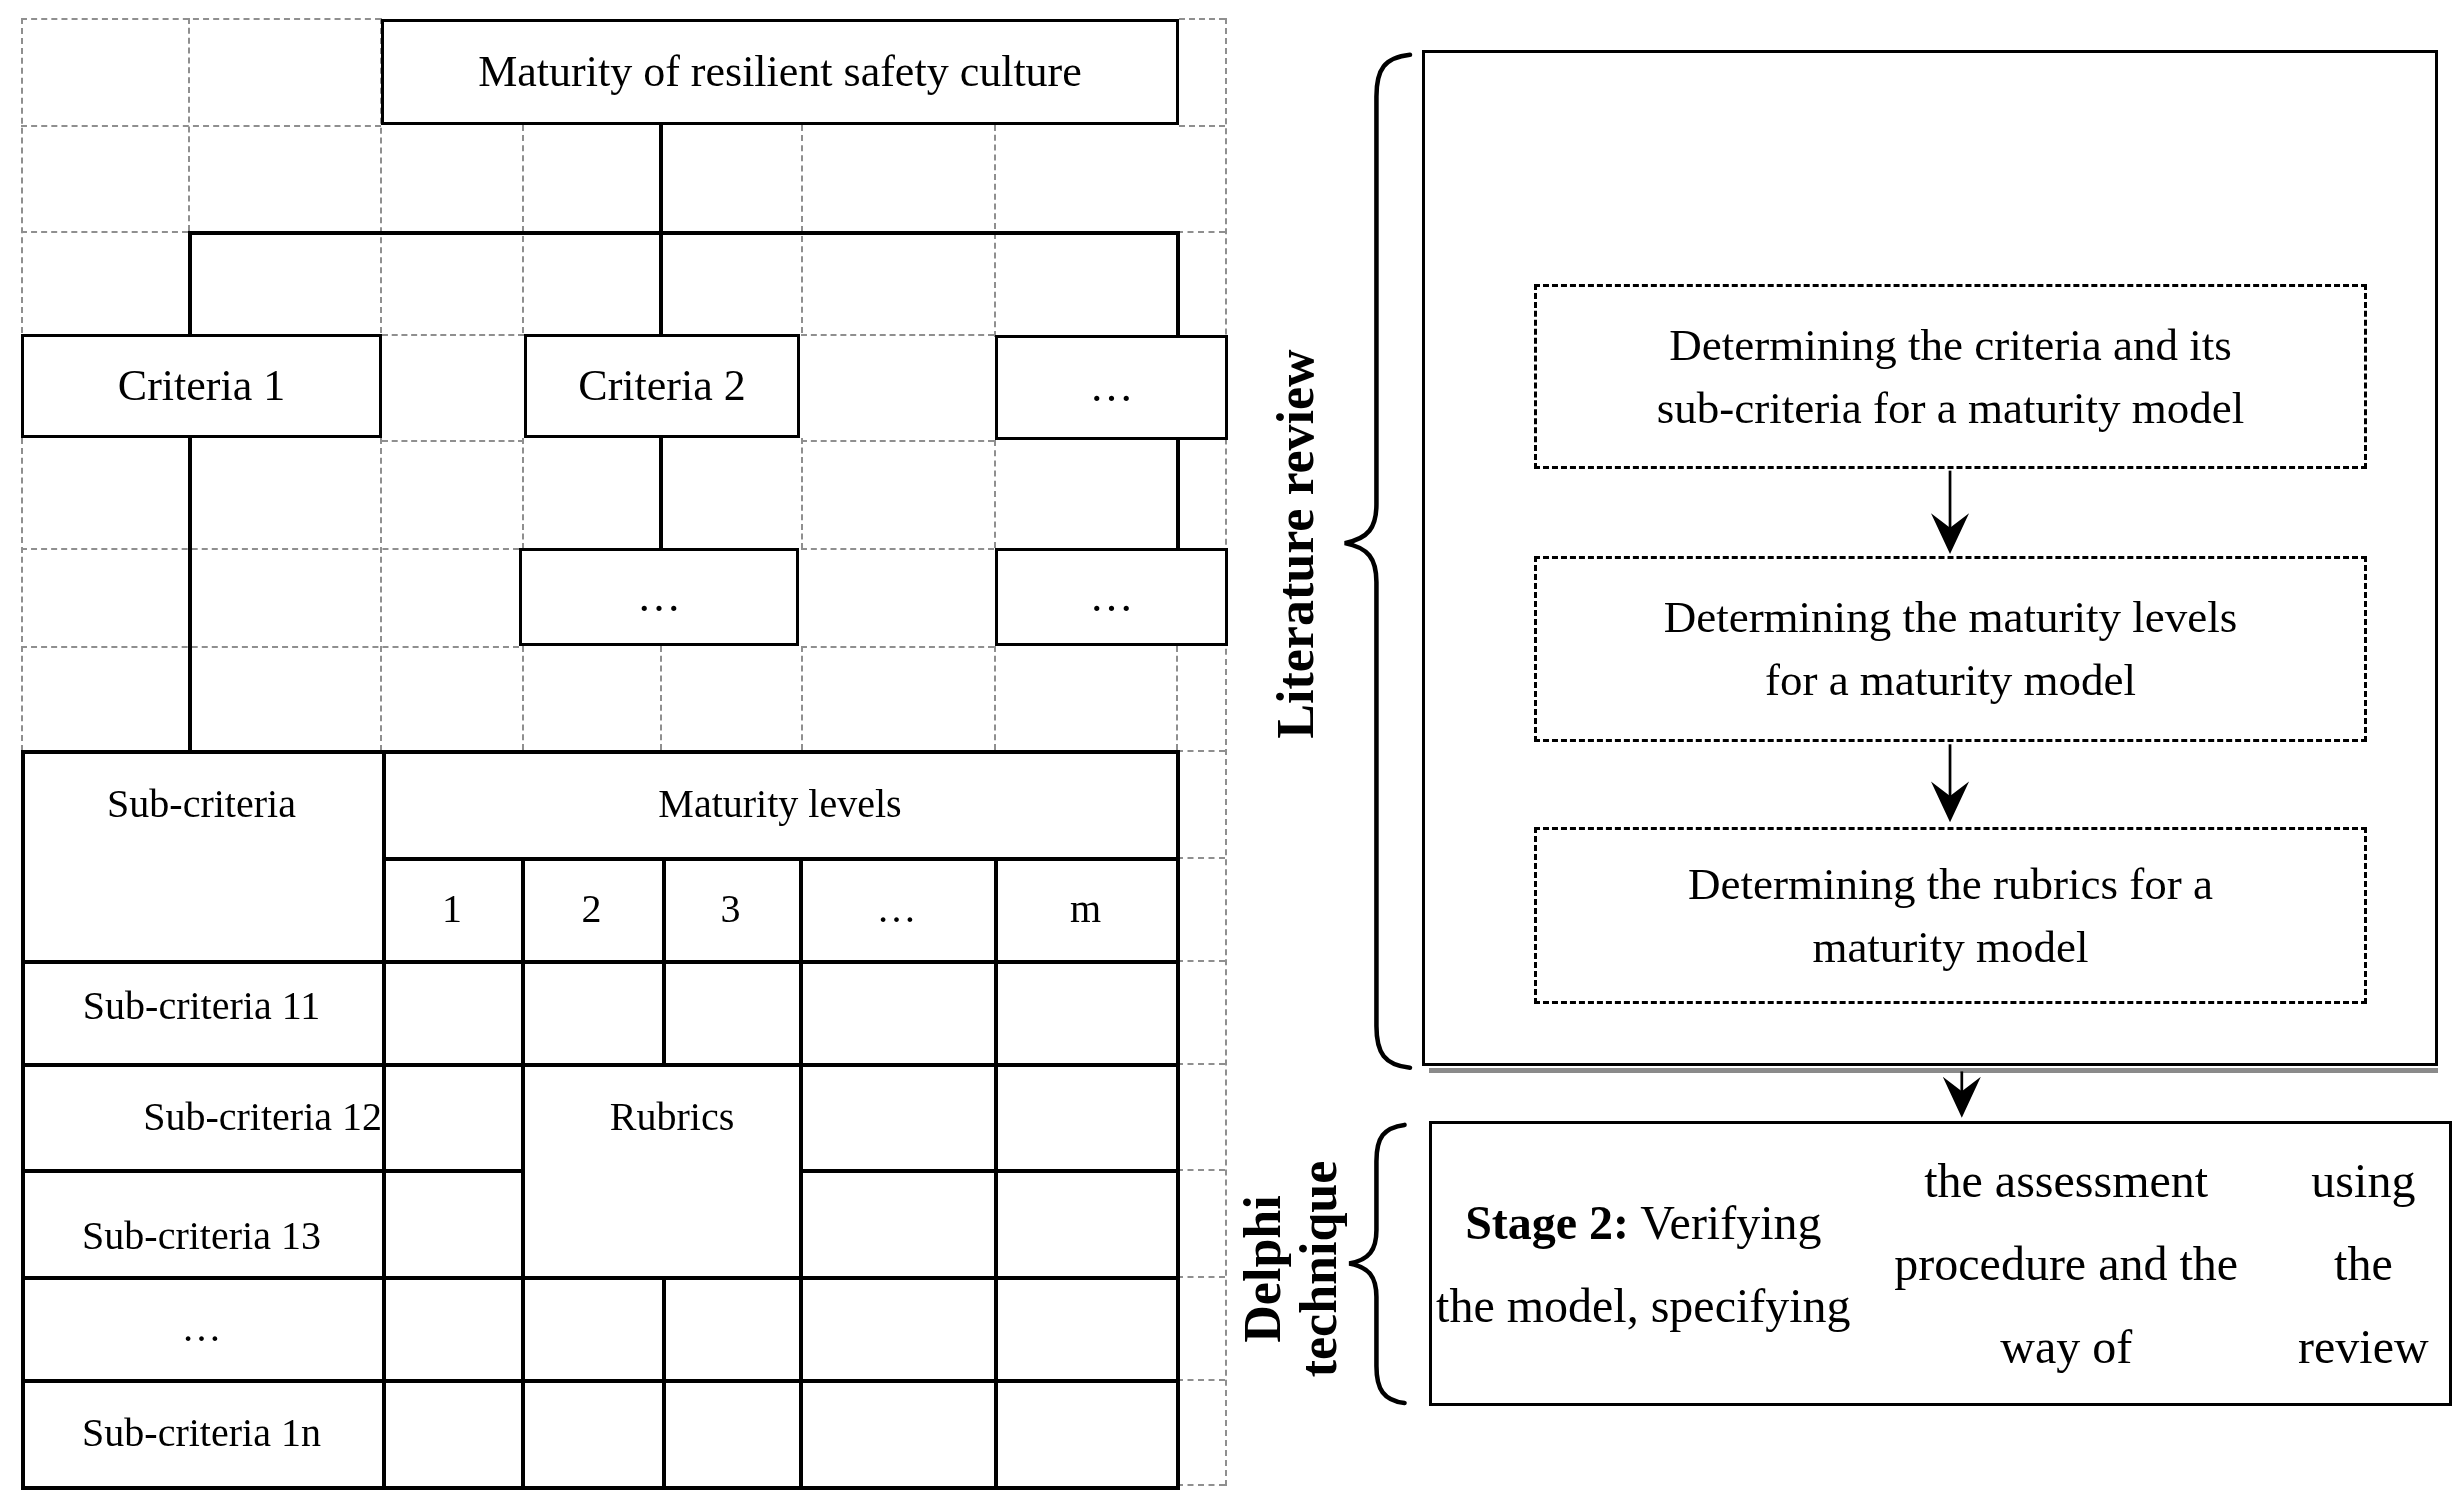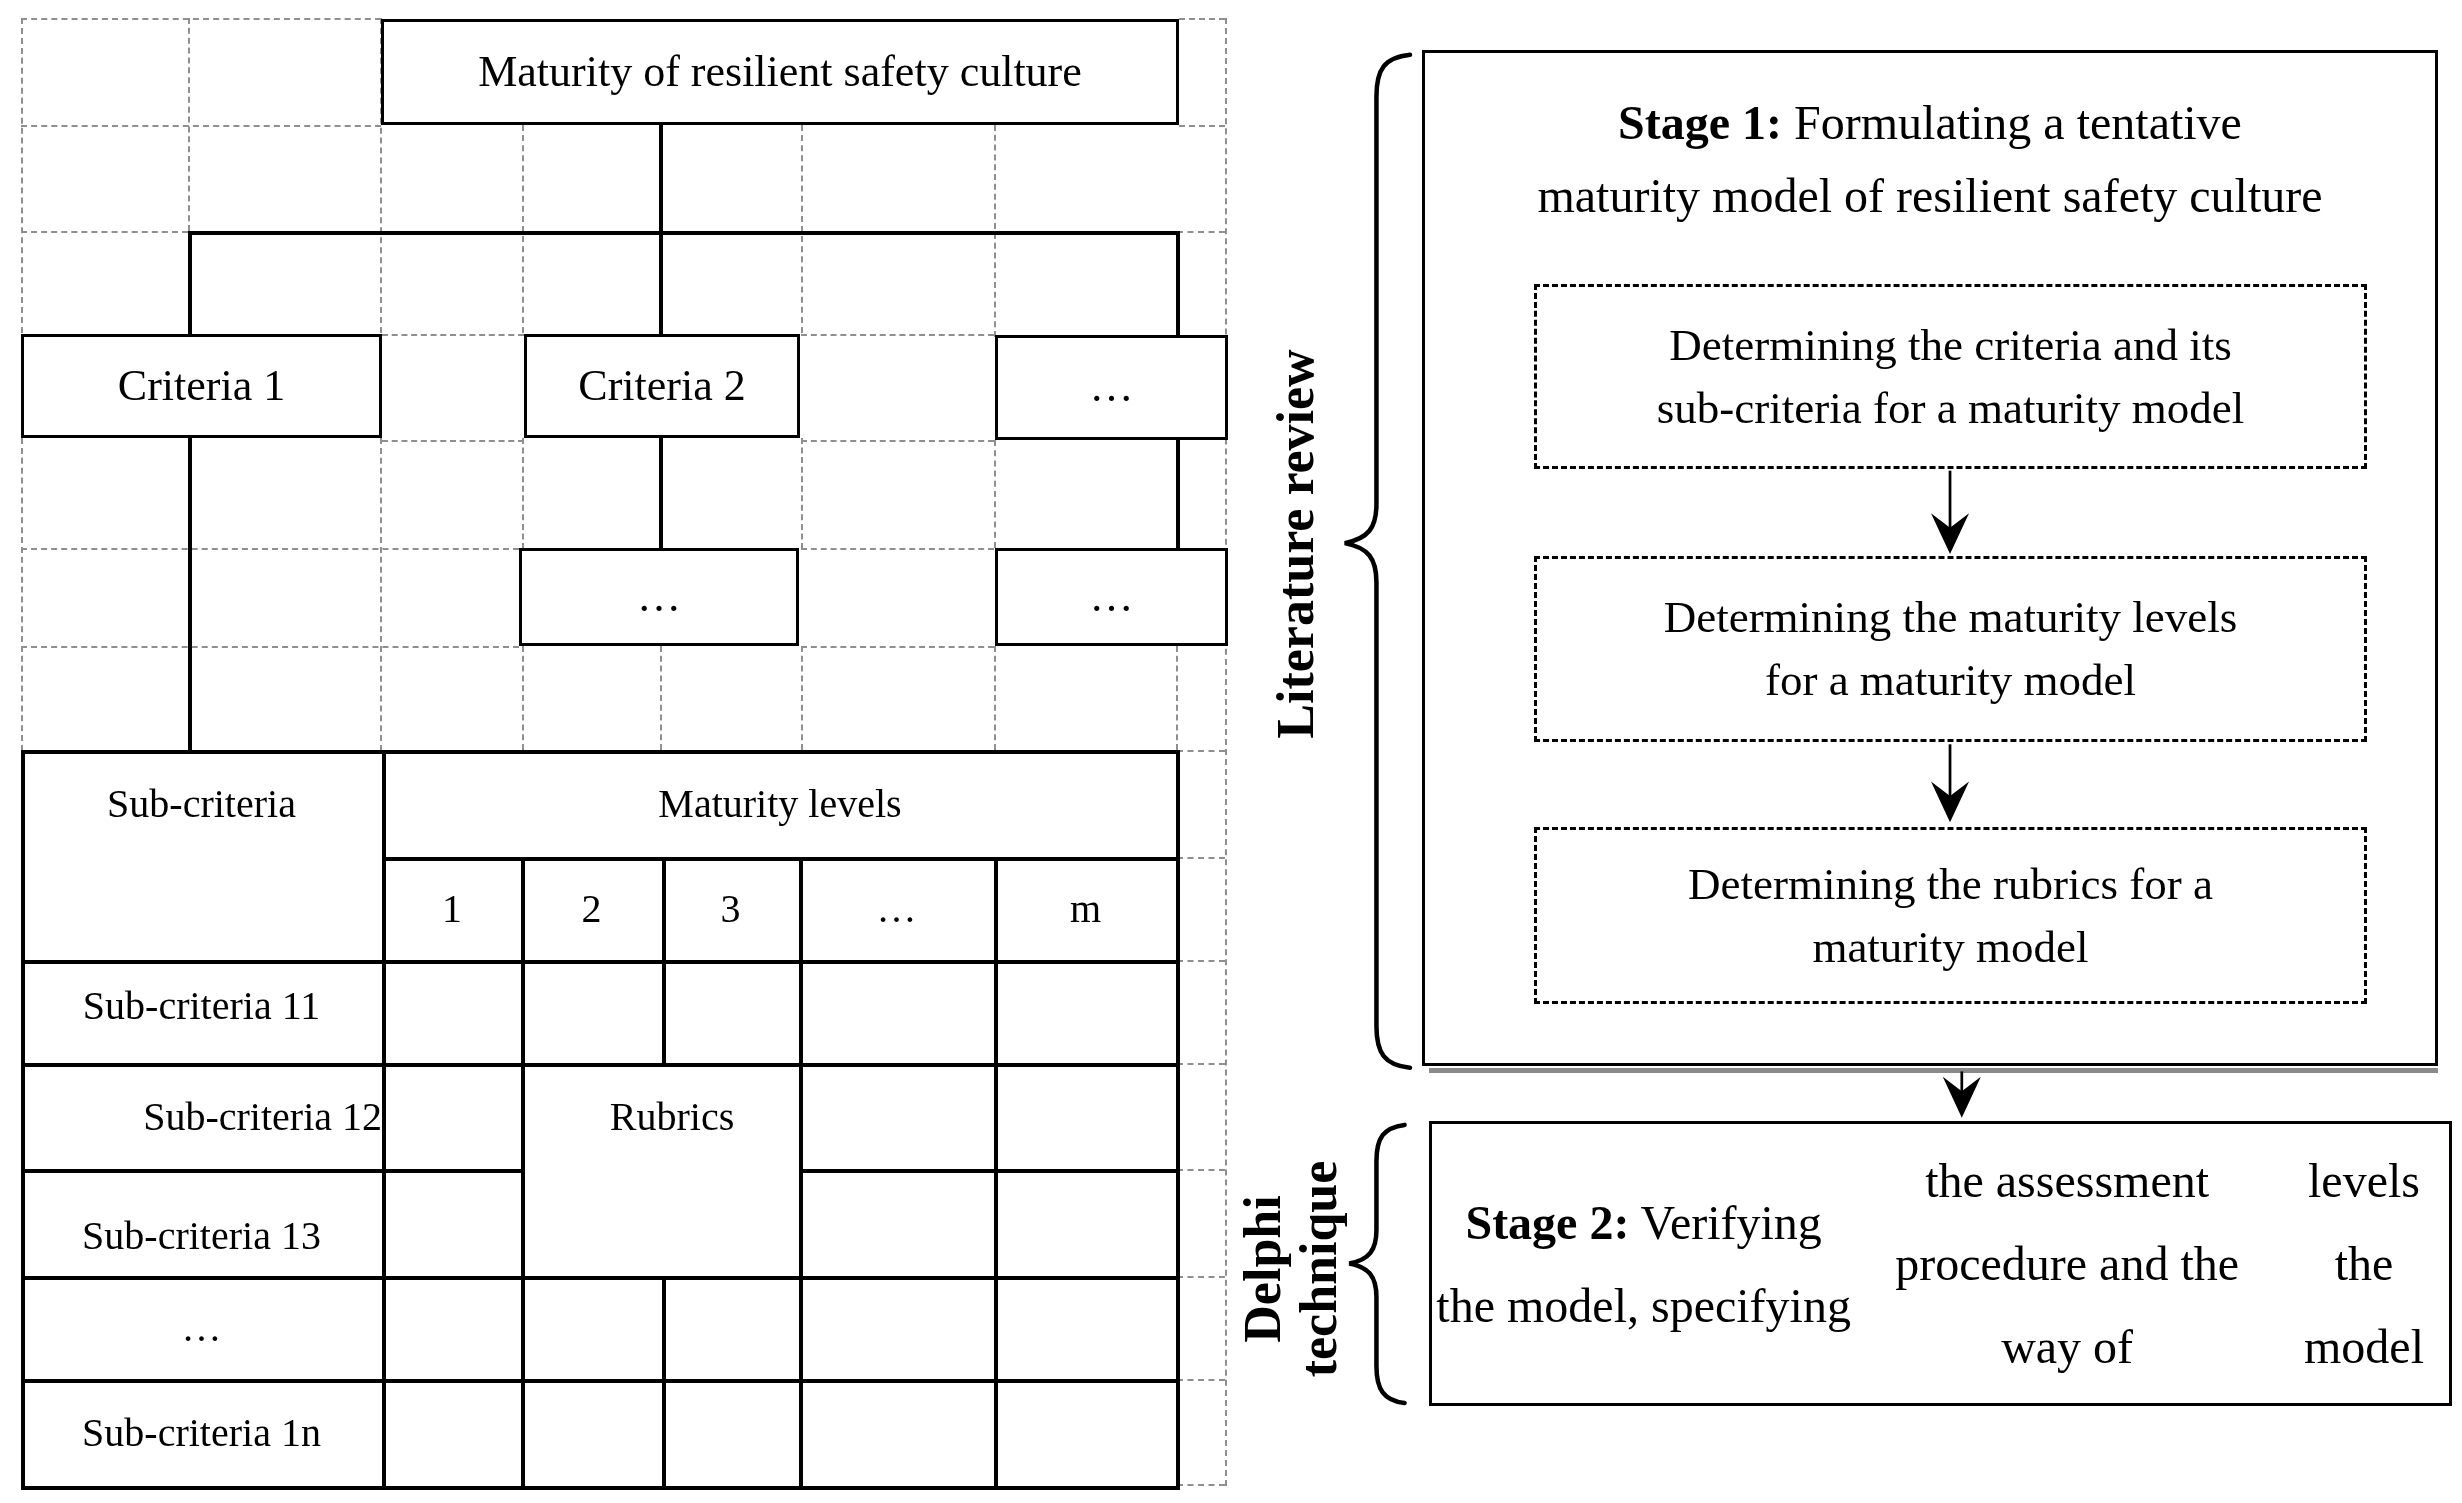--- a/index.html
+++ b/index.html
@@ -163,42 +163,38 @@
     <span>Sub-criteria 1n</span>
   </div>
 
   <div class="cell" style="left:521px;top:1063px;width:278px;height:106px;padding-left:12px;">
     <span>Rubrics</span>
   </div>
 
   <div class="outerbox" style="left:1422px;top:50px;width:1016px;height:1016px;"></div>
   <div class="shadow" style="left:1429px;top:1068px;width:1009px;height:4.5px;"></div>
 
-  <div class="stagetitle" style="left:1440px;top:86px;width:980px;">
-    <b>Stage 1:</b><span> Formulating a tentative</span><br>
-    <span>maturity model of resilient safety culture</span>
-  </div>
 
   <div class="dashedbox" style="left:1534px;top:284px;width:833px;height:185px;">
     <span>Determining the criteria and its</span>
     <span>sub-criteria for a maturity model</span>
   </div>
   <div class="dashedbox" style="left:1534px;top:556px;width:833px;height:186px;">
     <span>Determining the maturity levels</span>
     <span>for a maturity model</span>
   </div>
   <div class="dashedbox" style="left:1534px;top:827px;width:833px;height:177px;">
     <span>Determining the rubrics for a</span>
     <span>maturity model</span>
   </div>
 
   <div class="stage2box" style="left:1429px;top:1121px;width:1023px;height:285px;">
     <span><b>Stage 2:</b><span> Verifying the model, specifying</span></span>
     <span>the assessment procedure and the way of</span>
-    <span>levels the model</span>
+    <span>using the review</span>
   </div>
 
   <div class="rotlabel" style="left:1296px;top:544px;">
     <span>Literature review</span>
   </div>
   <div class="rotlabel" style="left:1291px;top:1269px;">
     <span>Delphi</span><br>
     <span>technique</span>
   </div>
 

